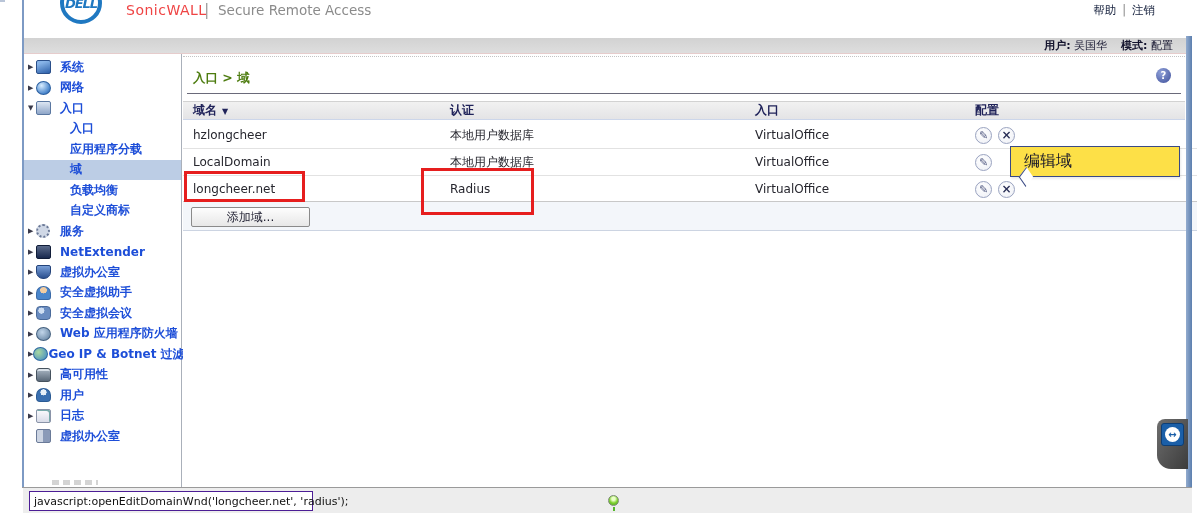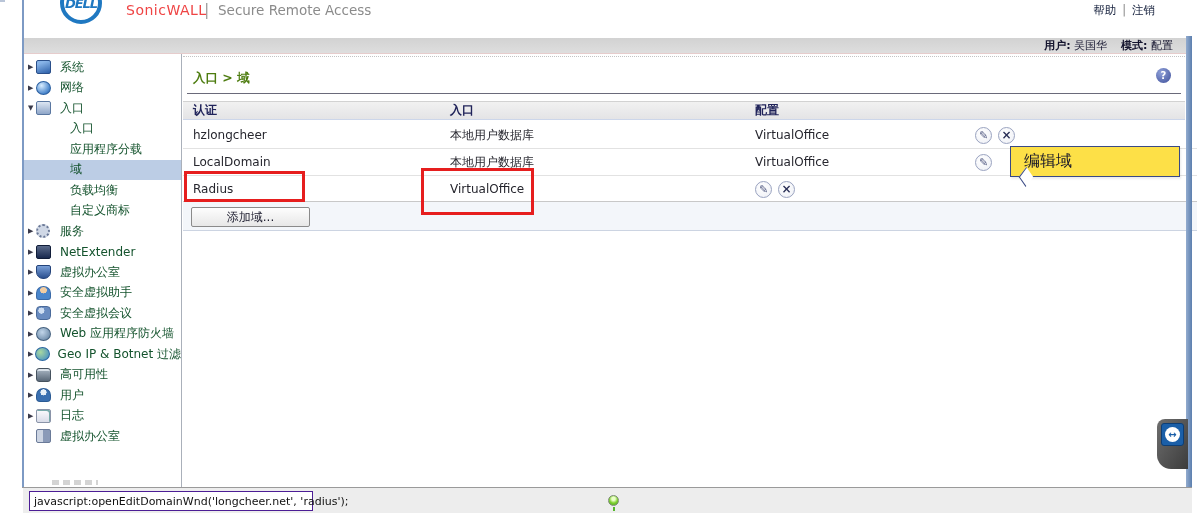--- a/index.html
+++ b/index.html
@@ -30,21 +30,21 @@
     background:linear-gradient(#d2d2d2,#dedede); border-bottom:1px solid #e6cccc;
     font-size:11px; color:#14142e; display:flex; justify-content:flex-end; align-items:center; padding-right:14px; }
   .modebar b { font-weight:bold; }
   .modebar .gap { width:14px; }
   
   .side-border { position:absolute; left:181px; top:54px; width:1px; height:433px; background:#aab0ba; }
   .sidebar { position:absolute; left:24px; top:57px; width:157px; height:430px; background:#fff; }
   .trow { height:20.5px; display:flex; align-items:center; cursor:pointer; }
   .trow .arr { width:12px; padding-left:4px; font-size:7px; color:#3a3a4a; }
   .trow .ico-slot { width:24px; display:flex; align-items:center; }
-  .trow .lbl { font-size:12px; color:#14532d; }
+  .trow .lbl { font-size:12px; color:#1d4ed8;font-weight:bold; }
   .trow.sub { padding-left:46px; }
   .trow.sel { background:#bccde5; }
   .tico { width:15px; height:14px; border-radius:2px; }
   .i-system{background:linear-gradient(160deg,#88b4e8 20%,#2c5fa8);border:1px solid #2a4f8a;}
   .i-network{border-radius:50%;background:radial-gradient(circle at 35% 30%,#d8edff,#4a86cc 70%,#2a5fa0);border:1px solid #2a5fa0;}
   .i-portal{background:linear-gradient(#dde6f2,#8fa6c8);border:1px solid #5a77a0;}
   .i-services{width:14px;height:14px;border-radius:50%;border:2px dotted #6a7896;background:#d0d8e6;}
   .i-netextender{background:linear-gradient(#5a6a8a,#18284e);border:1px solid #101c38;}
   .i-endpoint{background:linear-gradient(#7aa0d8,#2a4f8f);border-radius:2px 2px 7px 7px;border:1px solid #24437a;}
   .i-assist{background:radial-gradient(circle at 50% 26%,#f2cda2 0 29%,#4a86cc 32%);border-radius:50% 50% 3px 3px;border:1px solid #3a6aa8;}
@@ -250,20 +250,21 @@
     <span class="lbl">虚拟办公室</span>
   </div>
 </div>
 
 <div class="panel">
   <div class="crumb">入口 &gt; 域</div>
   <div class="help-btn">?</div>
   <div class="crumb-rule"></div>
 
   <div class="thead grid4">
+    <div><span>域名</span><span class="sort">▼</span></div>
     <div>认证</div>
     <div>入口</div>
     <div>配置</div>
   </div>
 
   <div class="tbody">
     <div class="drow grid4">
       <div>hzlongcheer</div>
       <div>本地用户数据库</div>
       <div>VirtualOffice</div>
@@ -274,20 +275,21 @@
     </div>
     <div class="drow grid4">
       <div>LocalDomain</div>
       <div>本地用户数据库</div>
       <div>VirtualOffice</div>
       <div class="cfgcell">
         <span class="cfg edit">✎</span>
       </div>
     </div>
     <div class="drow grid4">
+      <div>longcheer.net</div>
       <div>Radius</div>
       <div>VirtualOffice</div>
       <div class="cfgcell">
         <span class="cfg edit">✎</span>
         <span class="cfg del">×</span>
       </div>
     </div>
   </div>
 
   <div class="btnband">

